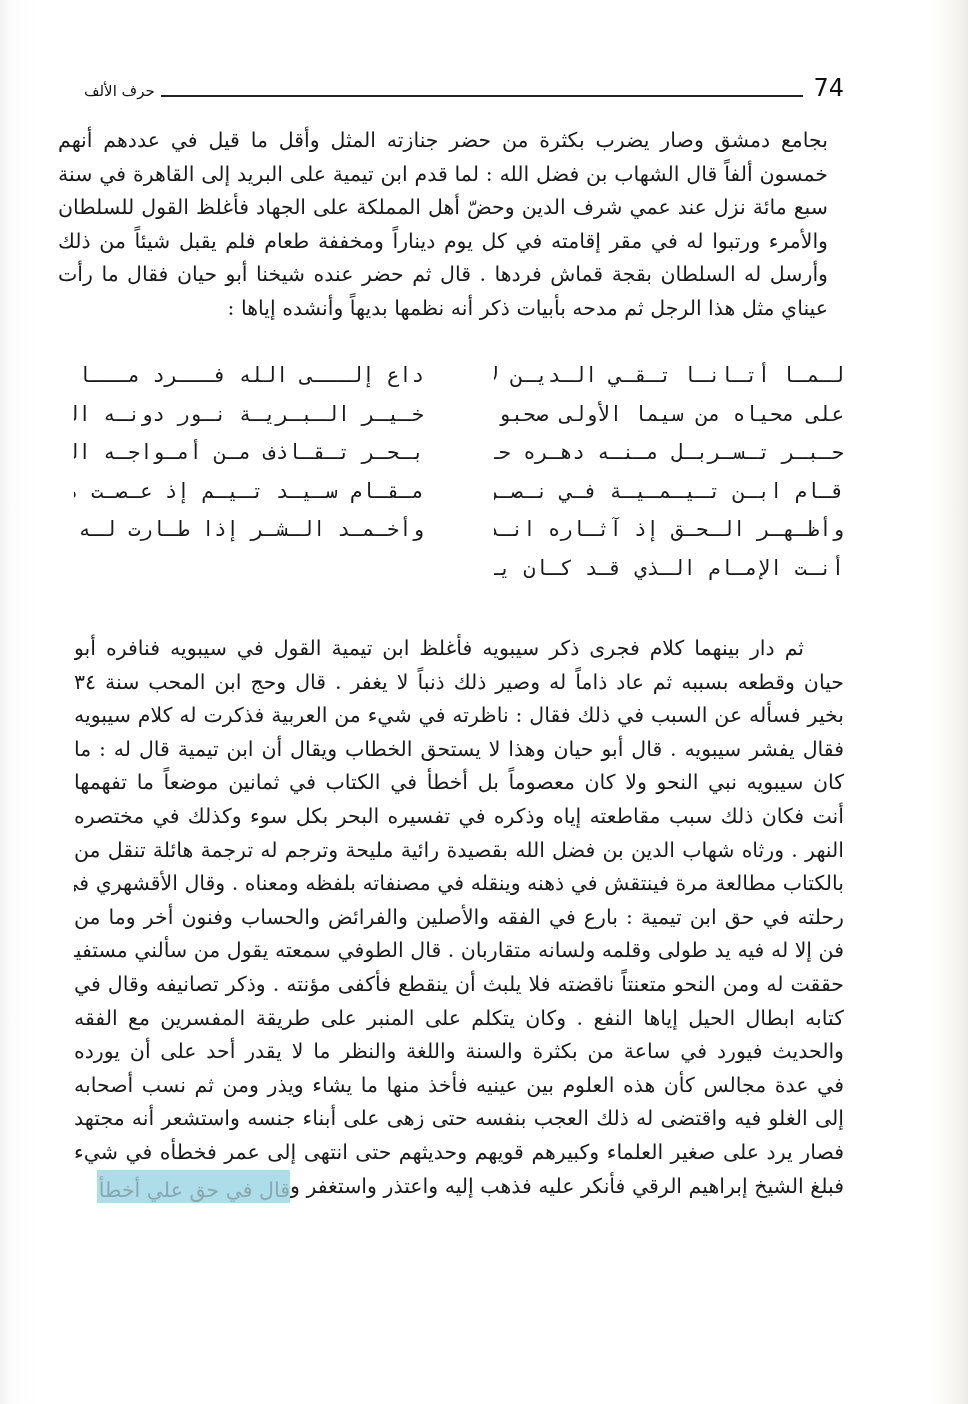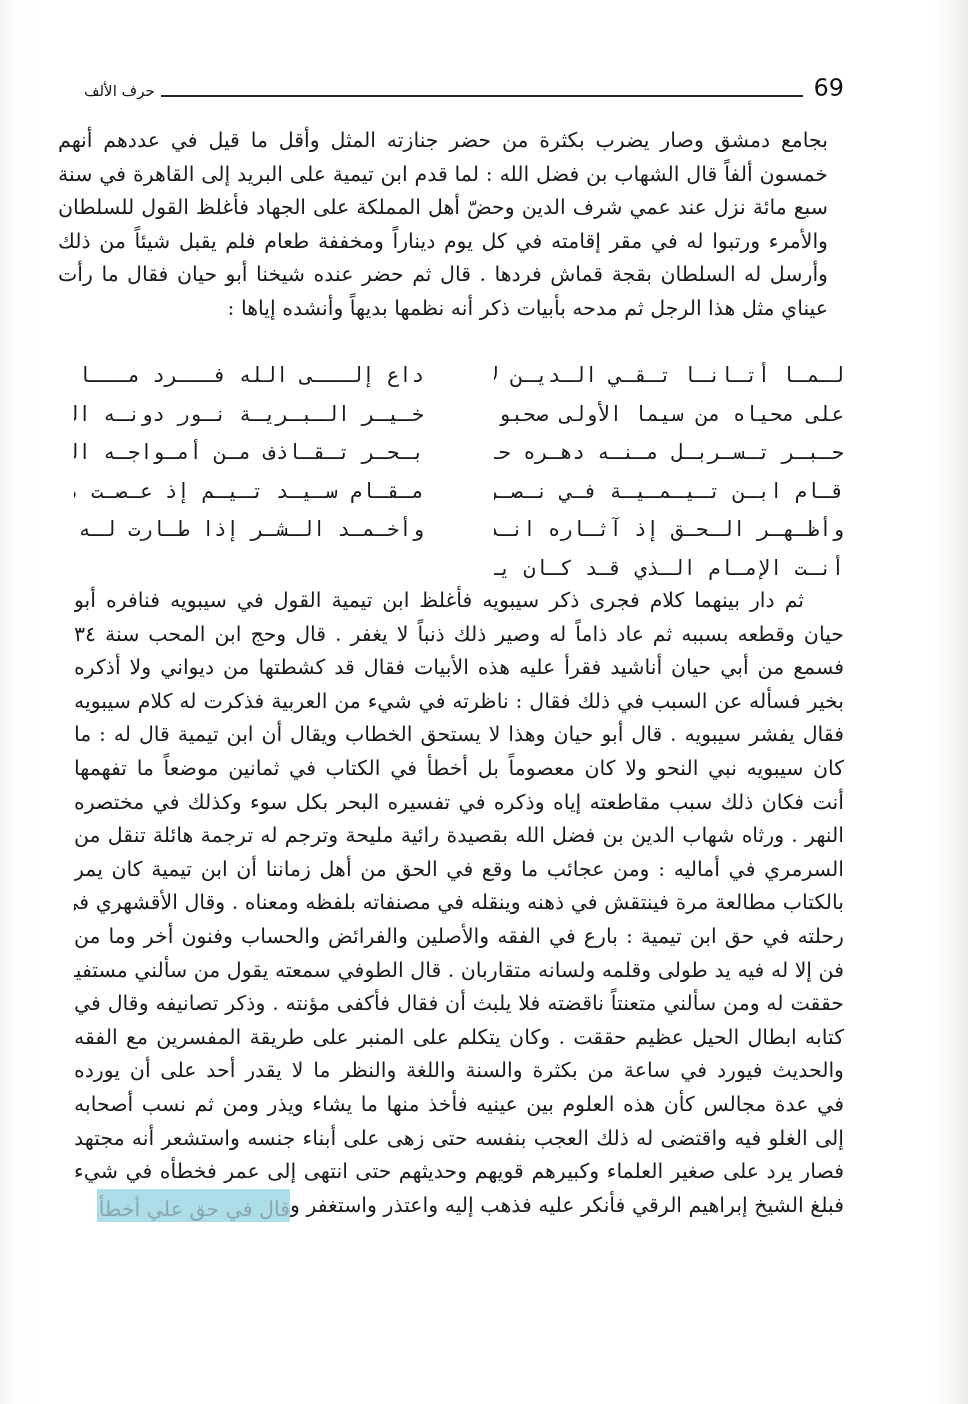--- a/index.html
+++ b/index.html
@@ -95,39 +95,39 @@
       font-family: Liberation Mono, monospace;
     }
     .body-text-2 {
       position: absolute;
       top: 584px;
       left: 74px;
       width: 770px;
       direction: rtl;
       font-size: 20.5px;
     }
-    .indent { padding-right: 40px; }
+    .indent { padding-right: 40px; margin-top: 48px; }
     .highlight {
       background: #acdde8;
       color: #8aa6ae;
       padding: 4px 0 16px 2px;
     }
     .last-line {
       text-align-last: auto;
       display: flex;
       justify-content: flex-start;
     }
   </style>
 </head>
 <body>
 
 <div class="page">
 
   <div class="header">
-    <span class="page-number">69</span>
+    <span class="page-number">74</span>
     <span class="header-rule"></span>
     <span class="chapter-title">حرف الألف</span>
   </div>
 
   <div class="body-text">
     <div class="line">بجامع دمشق وصار يضرب بكثرة من حضر جنازته المثل وأقل ما قيل في عددهم أنهم</div>
     <div class="line">خمسون ألفاً قال الشهاب بن فضل الله : لما قدم ابن تيمية على البريد إلى القاهرة في سنة</div>
     <div class="line">سبع مائة نزل عند عمي شرف الدين وحضّ أهل المملكة على الجهاد فأغلظ القول للسلطان</div>
     <div class="line">والأمرء ورتبوا له في مقر إقامته في كل يوم ديناراً ومخففة طعام فلم يقبل شيئاً من ذلك</div>
     <div class="line">وأرسل له السلطان بقجة قماش فردها . قال ثم حضر عنده شيخنا أبو حيان فقال ما رأت</div>
@@ -156,32 +156,30 @@
       <span class="hemistich">وأخـمـد الـشـر إذا طـارت لـه شـرر</span>
     </div>
     <div class="bayt">
       <span class="hemistich">أنـت الإمـام الـذي قـد كـان يـنـتـظـر</span>
     </div>
   </div>
 
   <div class="body-text-2">
     <div class="line indent">ثم دار بينهما كلام فجرى ذكر سيبويه فأغلظ ابن تيمية القول في سيبويه فنافره أبو</div>
     <div class="line">حيان وقطعه بسببه ثم عاد ذاماً له وصير ذلك ذنباً لا يغفر . قال وحج ابن المحب سنة ٣٤</div>
-    <div class="line">فسمع من أبي حيان أناشيد فقرأ عليه هذه الأبيات فقال قد كشطتها من ديواني ولا أذكره</div>
     <div class="line">بخير فسأله عن السبب في ذلك فقال : ناظرته في شيء من العربية فذكرت له كلام سيبويه</div>
     <div class="line">فقال يفشر سيبويه . قال أبو حيان وهذا لا يستحق الخطاب ويقال أن ابن تيمية قال له : ما</div>
     <div class="line">كان سيبويه نبي النحو ولا كان معصوماً بل أخطأ في الكتاب في ثمانين موضعاً ما تفهمها</div>
     <div class="line">أنت فكان ذلك سبب مقاطعته إياه وذكره في تفسيره البحر بكل سوء وكذلك في مختصره</div>
     <div class="line">النهر . ورثاه شهاب الدين بن فضل الله بقصيدة رائية مليحة وترجم له ترجمة هائلة تنقل من</div>
-    <div class="line">السرمري في أماليه : ومن عجائب ما وقع في الحق من أهل زماننا أن ابن تيمية كان يمر</div>
     <div class="line">بالكتاب مطالعة مرة فينتقش في ذهنه وينقله في مصنفاته بلفظه ومعناه . وقال الأقشهري في</div>
     <div class="line">رحلته في حق ابن تيمية : بارع في الفقه والأصلين والفرائض والحساب وفنون أخر وما من</div>
     <div class="line">فن إلا له فيه يد طولى وقلمه ولسانه متقاربان . قال الطوفي سمعته يقول من سألني مستفيداً</div>
-    <div class="line">حققت له ومن سألني متعنتاً ناقضته فلا يلبث أن فقال فأكفى مؤنته . وذكر تصانيفه وقال في</div>
-    <div class="line">كتابه ابطال الحيل عظيم حققت . وكان يتكلم على المنبر على طريقة المفسرين مع الفقه</div>
+    <div class="line">حققت له ومن النحو متعنتاً ناقضته فلا يلبث أن ينقطع فأكفى مؤنته . وذكر تصانيفه وقال في</div>
+    <div class="line">كتابه ابطال الحيل إياها النفع . وكان يتكلم على المنبر على طريقة المفسرين مع الفقه</div>
     <div class="line">والحديث فيورد في ساعة من بكثرة والسنة واللغة والنظر ما لا يقدر أحد على أن يورده</div>
     <div class="line">في عدة مجالس كأن هذه العلوم بين عينيه فأخذ منها ما يشاء ويذر ومن ثم نسب أصحابه</div>
     <div class="line">إلى الغلو فيه واقتضى له ذلك العجب بنفسه حتى زهى على أبناء جنسه واستشعر أنه مجتهد</div>
     <div class="line">فصار يرد على صغير العلماء وكبيرهم قويهم وحديثهم حتى انتهى إلى عمر فخطأه في شيء</div>
     <div class="line last-line">
       <span>فبلغ الشيخ إبراهيم الرقي فأنكر عليه فذهب إليه واعتذر واستغفر و</span>
         <span class="highlight" style="background: rgb(172, 221, 232); color: rgb(138, 166, 174);">قال في حق علي أخطأ</span>
     </div>
   </div>
 

